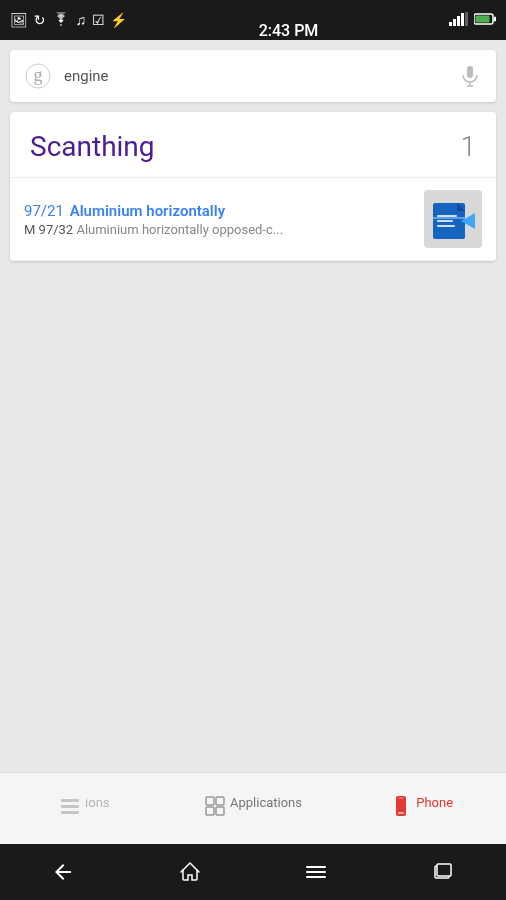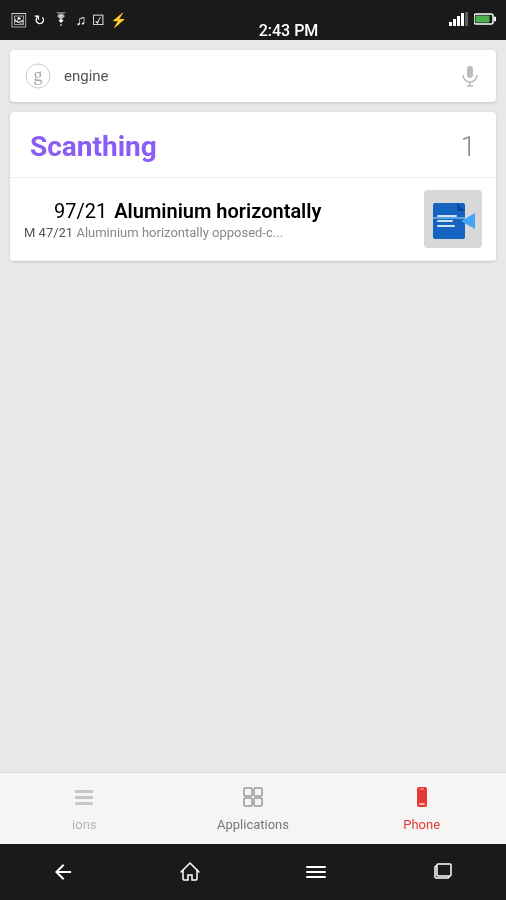--- a/index.html
+++ b/index.html
@@ -84,22 +84,22 @@
     }
     .results-header {
       display: flex;
       align-items: center;
       justify-content: space-between;
       padding: 18px 20px 14px;
       border-bottom: 1px solid #eee;
     }
     .results-app-name {
       font-size: 28px;
-      font-weight: 700;
-      color: #8b5cf6;
+      font-weight: 400;
+      color: #4c1d95;
     }
     .results-count {
       font-size: 28px;
       font-weight: 300;
       color: #888;
     }
 
     
     .result-item {
       display: flex;
@@ -107,26 +107,25 @@
       padding: 12px 14px;
       border-bottom: 1px solid #f0f0f0;
       cursor: pointer;
       background: white;
     }
     .result-text-area {
       flex: 1;
       min-width: 0;
     }
     .result-title {
-      font-size: 20px;
-      color: #000000;
+      font-size: 15px;
+      color: #3b82f6;
       white-space: nowrap;
       overflow: hidden;
       text-overflow: ellipsis;
-      margin-left: 30px;
     }
     .result-title-bold {
       font-weight: 600;
       margin-left: 2px;
     }
     .result-subtitle {
       font-size: 13px;
       color: #888;
       margin-top: 2px;
       white-space: nowrap;
@@ -163,22 +162,22 @@
       right: 0;
       height: 72px;
       background: #f5f5f5;
       border-top: 1px solid #ddd;
       display: flex;
       align-items: center;
     }
     .nav-item {
       flex: 1;
       display: flex;
-      flex-direction: column;
-      align-items: center;
+      flex-direction: row;
+      align-items: flex-start;
       justify-content: center;
       gap: 4px;
       cursor: pointer;
       padding: 8px 4px;
     }
     .nav-item-icon {
       font-size: 22px;
       color: #777;
     }
     .nav-item-label {
@@ -289,21 +288,21 @@
       <span class="results-app-name">Scanthing</span>
       <span class="results-count">1</span>
     </div>
 
     <div class="result-item">
       <div class="result-text-area">
         <div class="result-title">
           <span>97/21</span><span class="result-title-bold"> Aluminium horizontally</span>
         </div>
         <div class="result-subtitle">
-          <span class="result-subtitle-bold">M 47/21</span>
+          <span class="result-subtitle-bold">M 97/32</span>
           <span>  Aluminium horizontally opposed-c...</span>
         </div>
       </div>
       <div class="result-icon-area">
 
         <svg class="scanthing-icon" viewBox="0 0 52 52">
 
           <rect x="6" y="10" width="32" height="36" rx="2" fill="#1565c0"></rect>
 
           <polygon points="30,10 38,18 30,18" fill="#0d47a1"></polygon>

